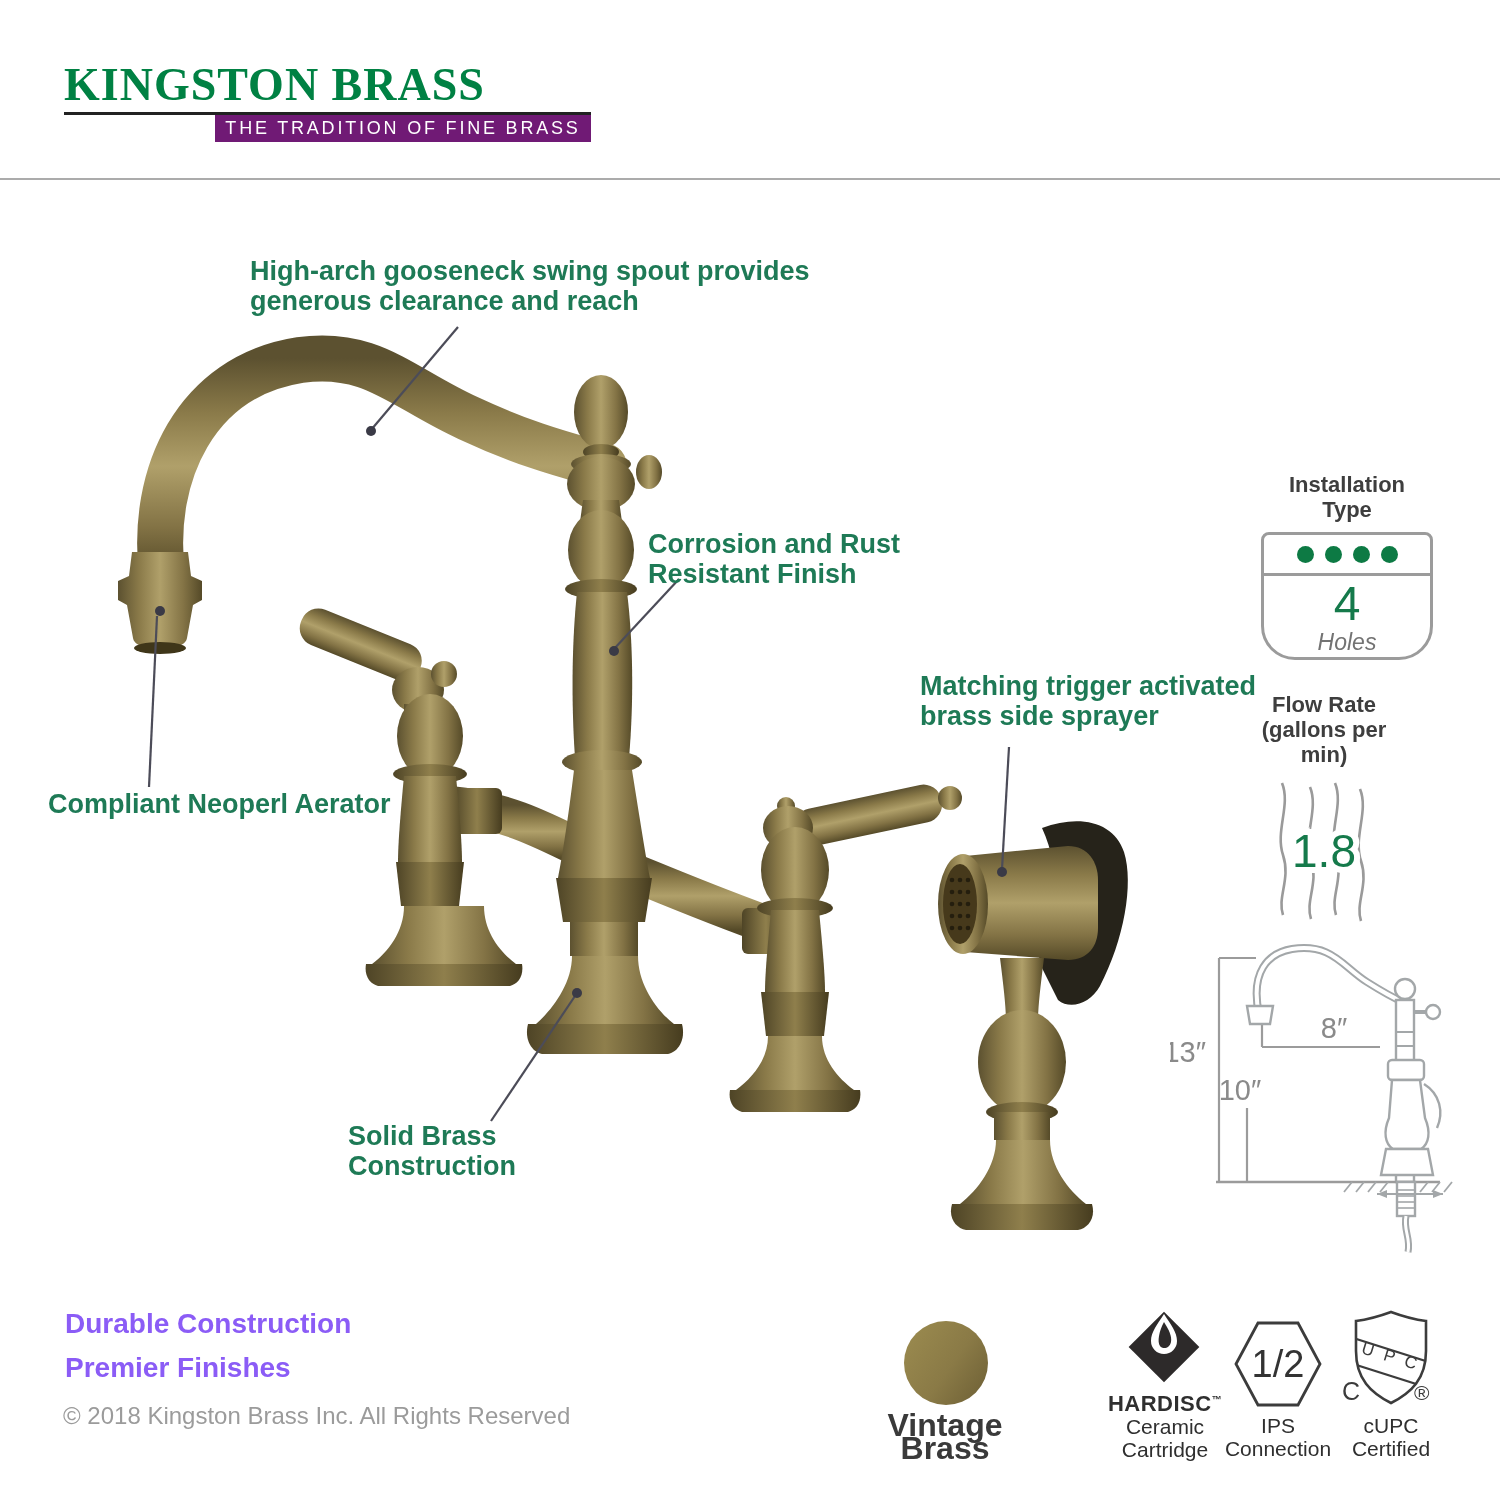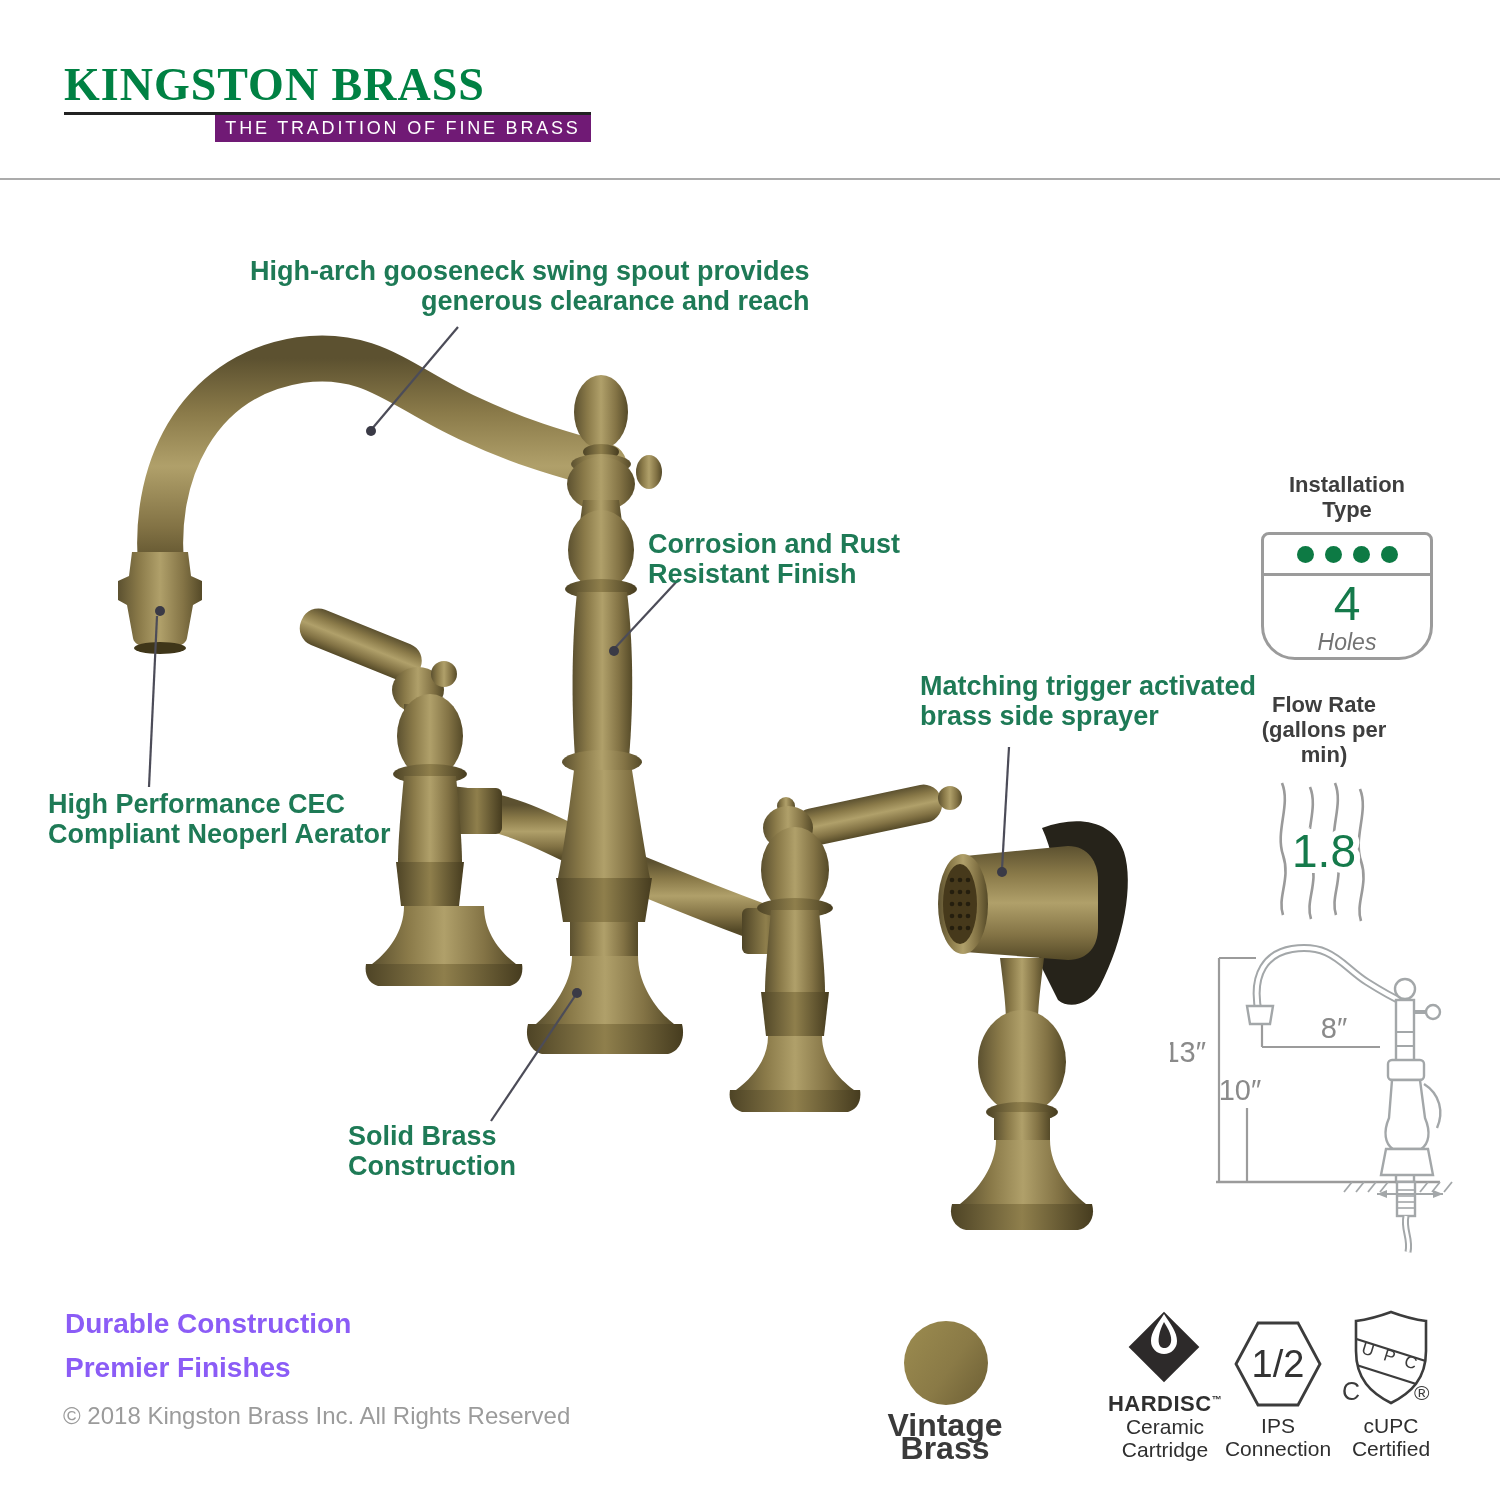--- a/index.html
+++ b/index.html
@@ -8,21 +8,21 @@
   
   .logo-title{position:absolute;left:64px;top:58px;font-family:"Liberation Serif",serif;
               font-weight:bold;font-size:46px;letter-spacing:1px;
               color:#008143;white-space:nowrap;}
   .logo-underline{position:absolute;left:64px;top:112px;width:527px;height:3px;background:#222;}
   .logo-bar{position:absolute;left:215px;top:115px;width:376px;height:27px;background:#701a75;
             color:#fff;font-size:18px;letter-spacing:2.8px;line-height:27px;text-align:center;}
   .divider{position:absolute;left:0;top:178px;width:1500px;height:2px;background:#ababab;}
   
   .callout{position:absolute;color:#1e7a56;font-size:27px;line-height:30px;font-weight:600;white-space:nowrap;}
-  .co-spout{left:250px;top:256px;text-align:right;}
+  .co-spout{left:250px;top:256px;}
   .co-finish{left:648px;top:529px;}
   .co-aerator{left:48px;top:789px;}
   .co-sprayer{left:920px;top:671px;}
   .co-construction{left:348px;top:1121px;}
   
   .spec{position:absolute;width:172px;text-align:center;}
   .spec-install{left:1238px;top:472px;padding-left:23px;}
   .spec-flow{left:1238px;top:692px;}
   .spec-title{font-size:22px;line-height:25px;color:#3e3e3e;font-weight:600;}
   .install-box{margin-top:10px;height:128px;border:3px solid #9b9b9b;background:#fff;
@@ -191,21 +191,20 @@
 
   <div class="callout co-spout">
     <div>High-arch gooseneck swing spout provides</div>
     <div>generous clearance and reach</div>
   </div>
   <div class="callout co-finish">
     <div>Corrosion and Rust</div>
     <div>Resistant Finish</div>
   </div>
   <div class="callout co-aerator">
-    <div>High Performance CEC</div>
     <div>Compliant Neoperl Aerator</div>
   </div>
   <div class="callout co-sprayer">
     <div>Matching trigger activated</div>
     <div>brass side sprayer</div>
   </div>
   <div class="callout co-construction">
     <div>Solid Brass</div>
     <div>Construction</div>
   </div>

